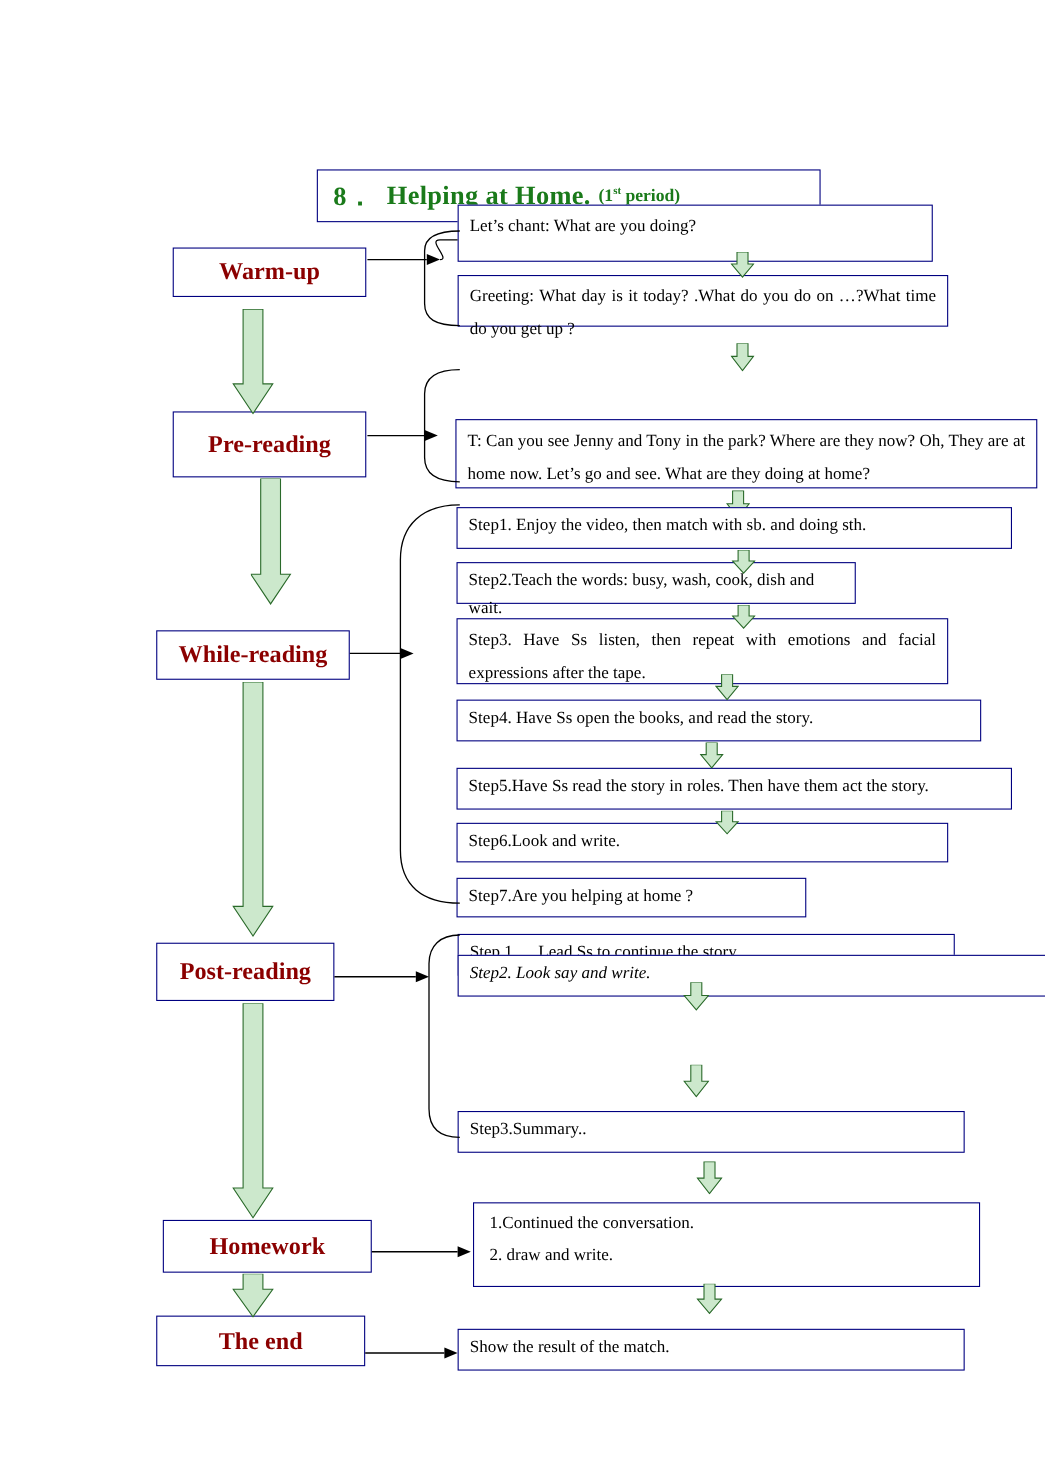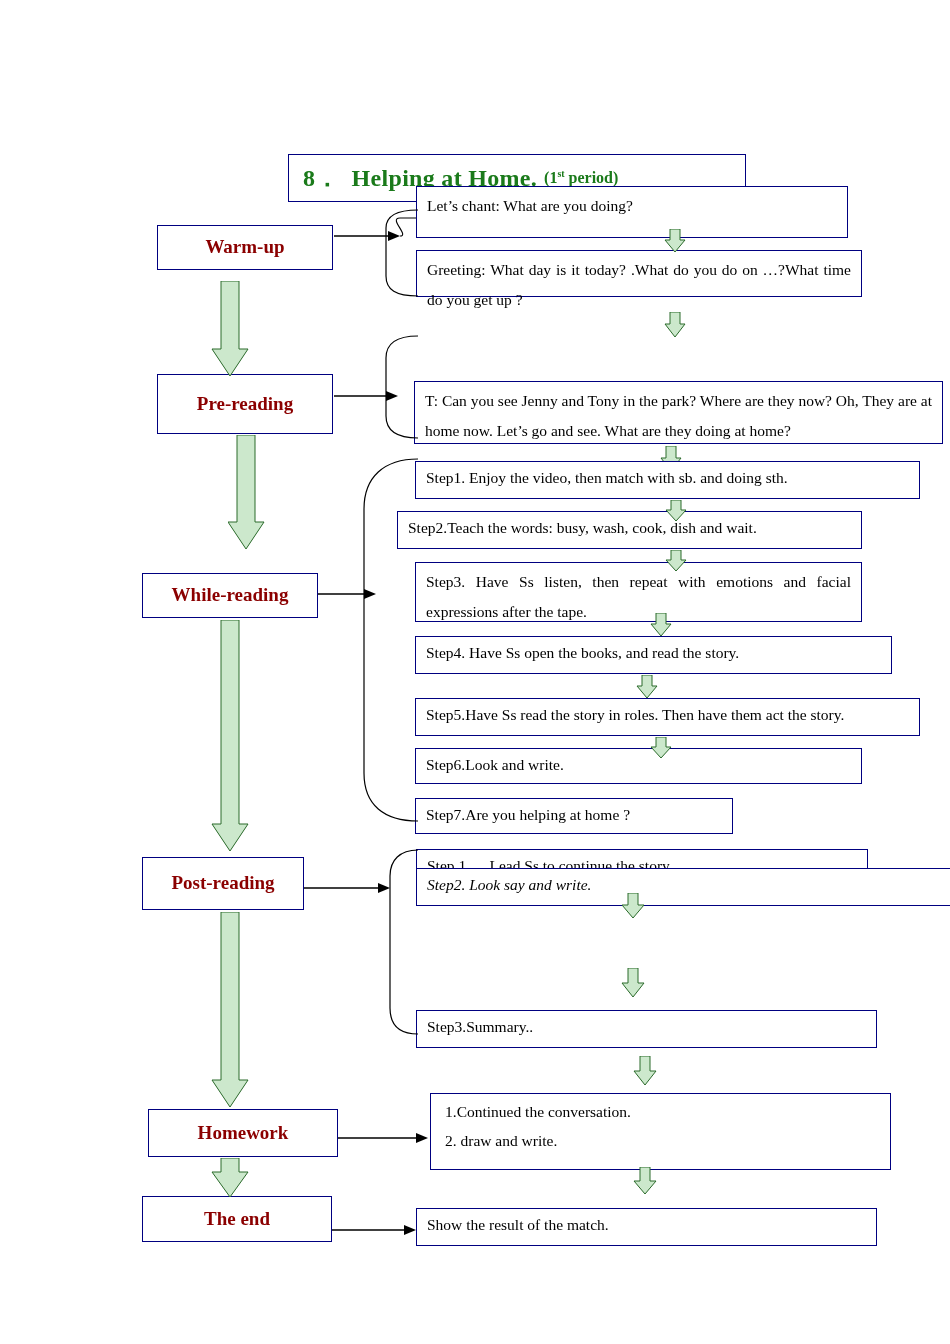--- a/index.html
+++ b/index.html
@@ -24,21 +24,21 @@
   .box {
     position: absolute;
     border: 1px solid #000080;
     background: #ffffff;
     box-sizing: border-box;
   }
   .stage-label {
     font-family: "Liberation Serif", serif;
     font-weight: bold;
     color: #8b0000;
-    font-size: 19px;
+    font-size: 22px;
     text-align: center;
     line-height: 1.1;
     display: flex;
     align-items: center;
     justify-content: center;
   }
   .content {
     font-family: "Liberation Serif", serif;
     font-size: 15.5px;
     color: #000;
@@ -171,21 +171,21 @@
   <div class="varrow" style="left:660px; top:446px;">
     <svg width="22" height="26" viewBox="0 0 22 26">
         <polygon points="6,0 16,0 16,12 21,12 11,25 1,12 6,12" fill="#cce8cc" stroke="#2a6a2a" stroke-width="1"></polygon>
       </svg>
   </div>
 
   <div class="box" style="left:415px; top:461px; width:505px; height:38px;">
     <div class="content nojust" style="line-height:1.6;">Step1. Enjoy the video, then match with sb. and doing sth.</div>
   </div>
 
-  <div class="box" style="left:397px; top:511px; width:465px; height:38px;">
+  <div class="box" style="left:415px; top:511px; width:363px; height:38px;">
     <div class="content nojust" style="line-height:1.6;">Step2.Teach the words: busy, wash, cook, dish and wait.</div>
   </div>
 
   <div class="box" style="left:415px; top:562px; width:447px; height:60px;">
     <div class="content">Step3. Have Ss listen, then repeat with emotions and facial expressions after the tape.</div>
   </div>
 
   <div class="box" style="left:415px; top:636px; width:477px; height:38px;">
     <div class="content nojust" style="line-height:1.6;">Step4. Have Ss open the books, and read the story.</div>
   </div>

